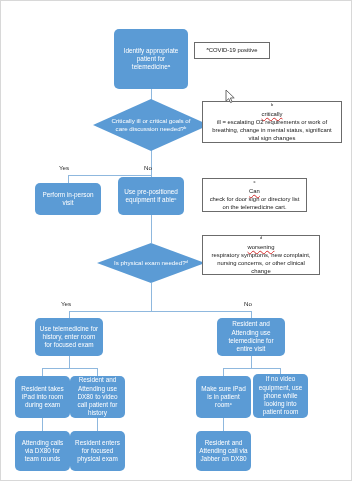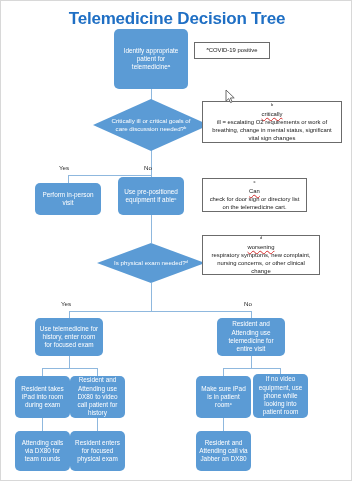--- a/index.html
+++ b/index.html
@@ -124,21 +124,20 @@
     width: 11px;
     height: 15px;
     pointer-events: none;
   }
 </style>
 </head>
 <body>
 
 <div id="canvas">
 
-  <div id="page-title">Telemedicine Decision Tree</div>
 
   <div class="ln v" style="left:150px; top:88px; height:18px;"></div>
 
   <div class="ln v" style="left:150px; top:148px; height:26px;"></div>
   <div class="ln h" style="left:67px; top:174px; width:84px;"></div>
   <div class="ln v" style="left:67px; top:174px; height:8px;"></div>
   <div class="ln v" style="left:150px; top:174px; height:8px;"></div>
 
   <div class="ln v" style="left:150px; top:214px; height:28px;"></div>
 

